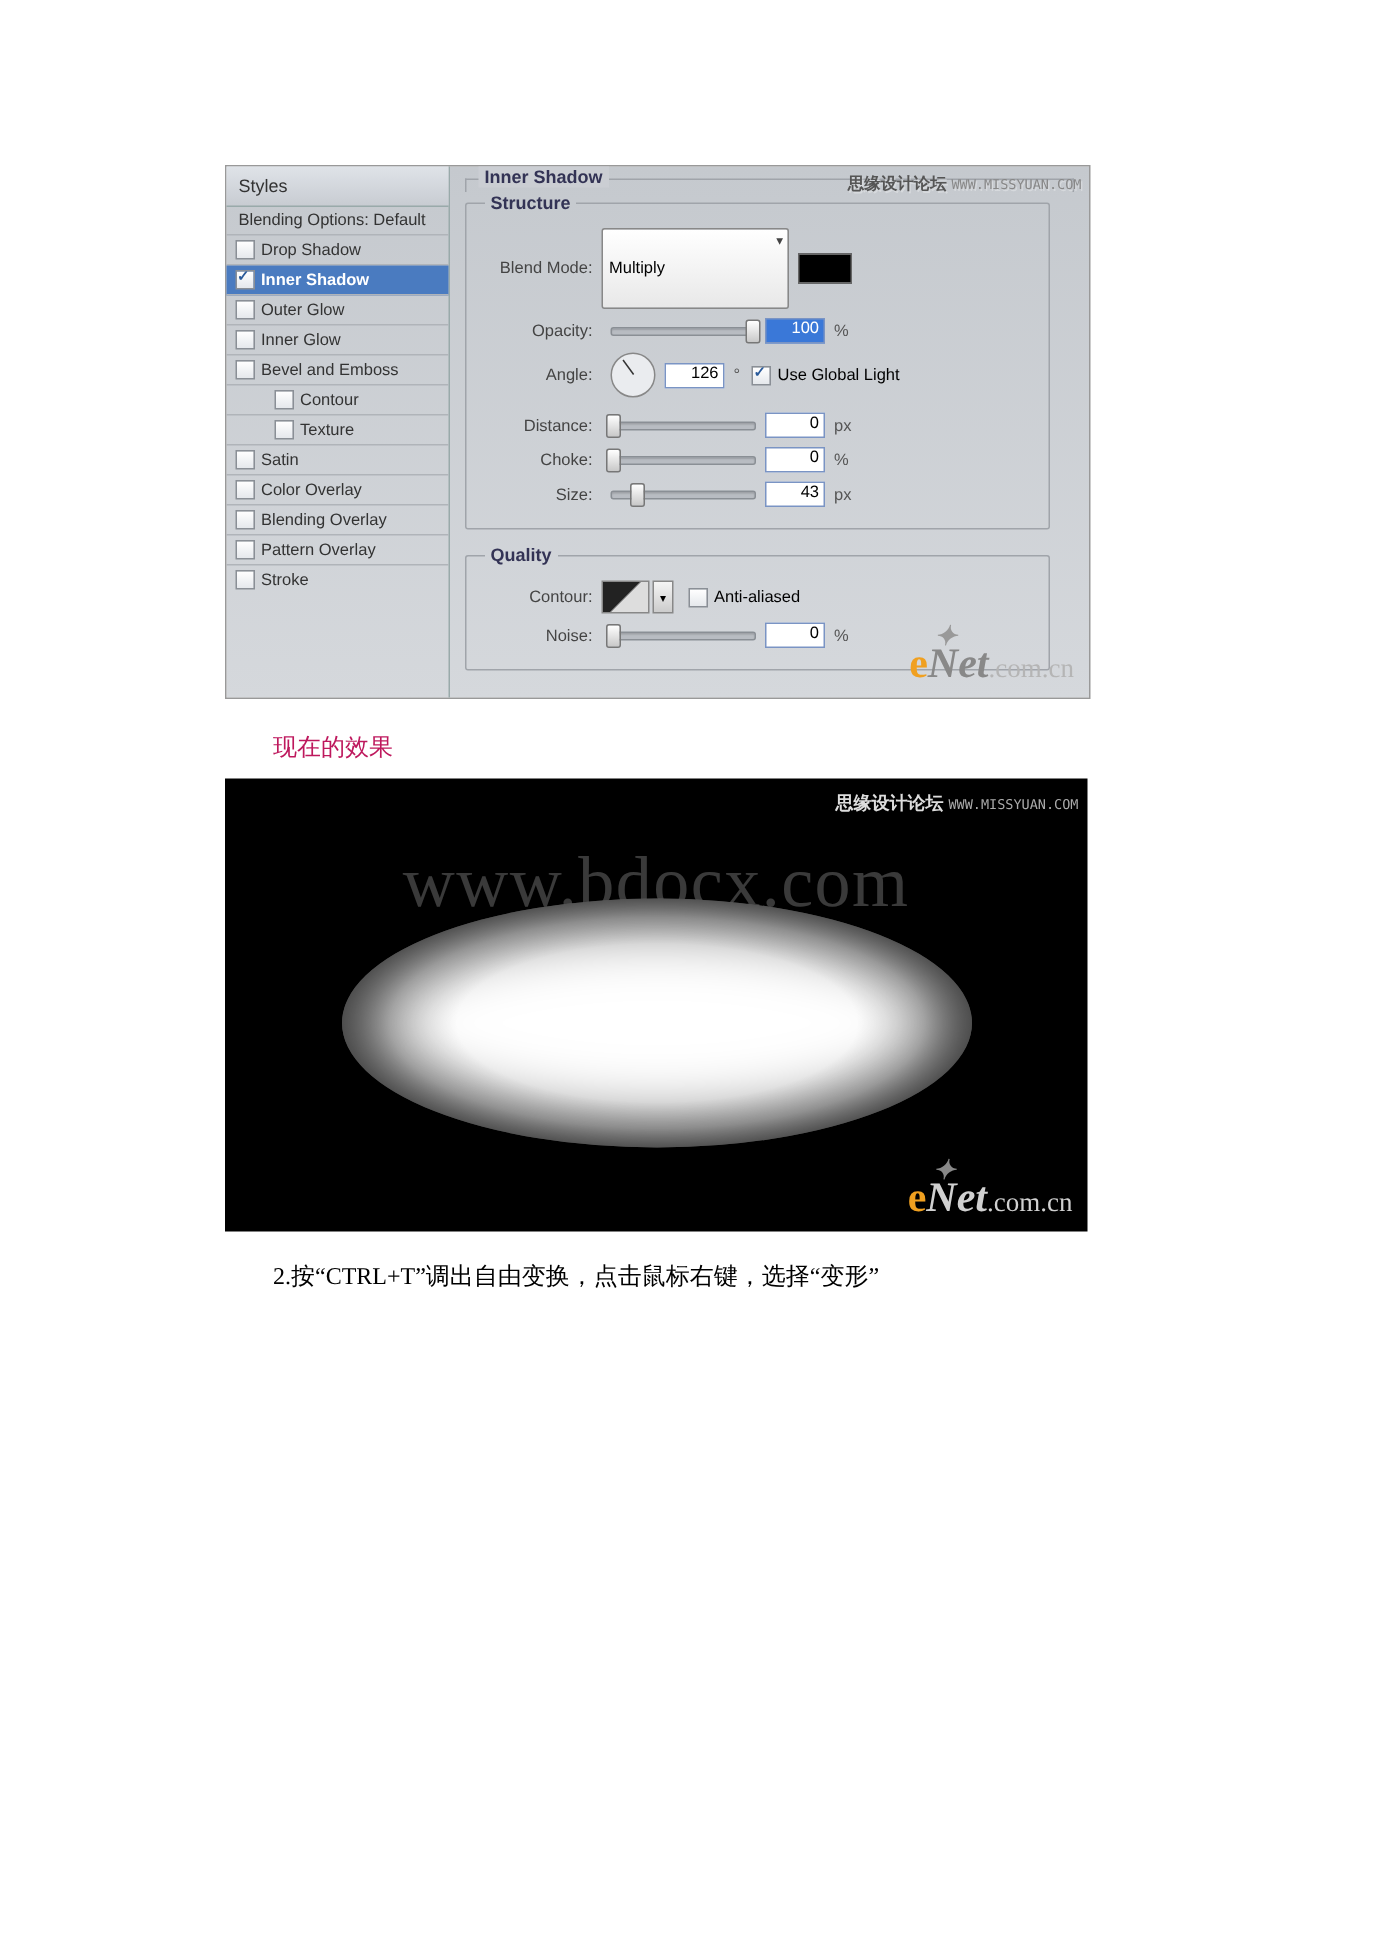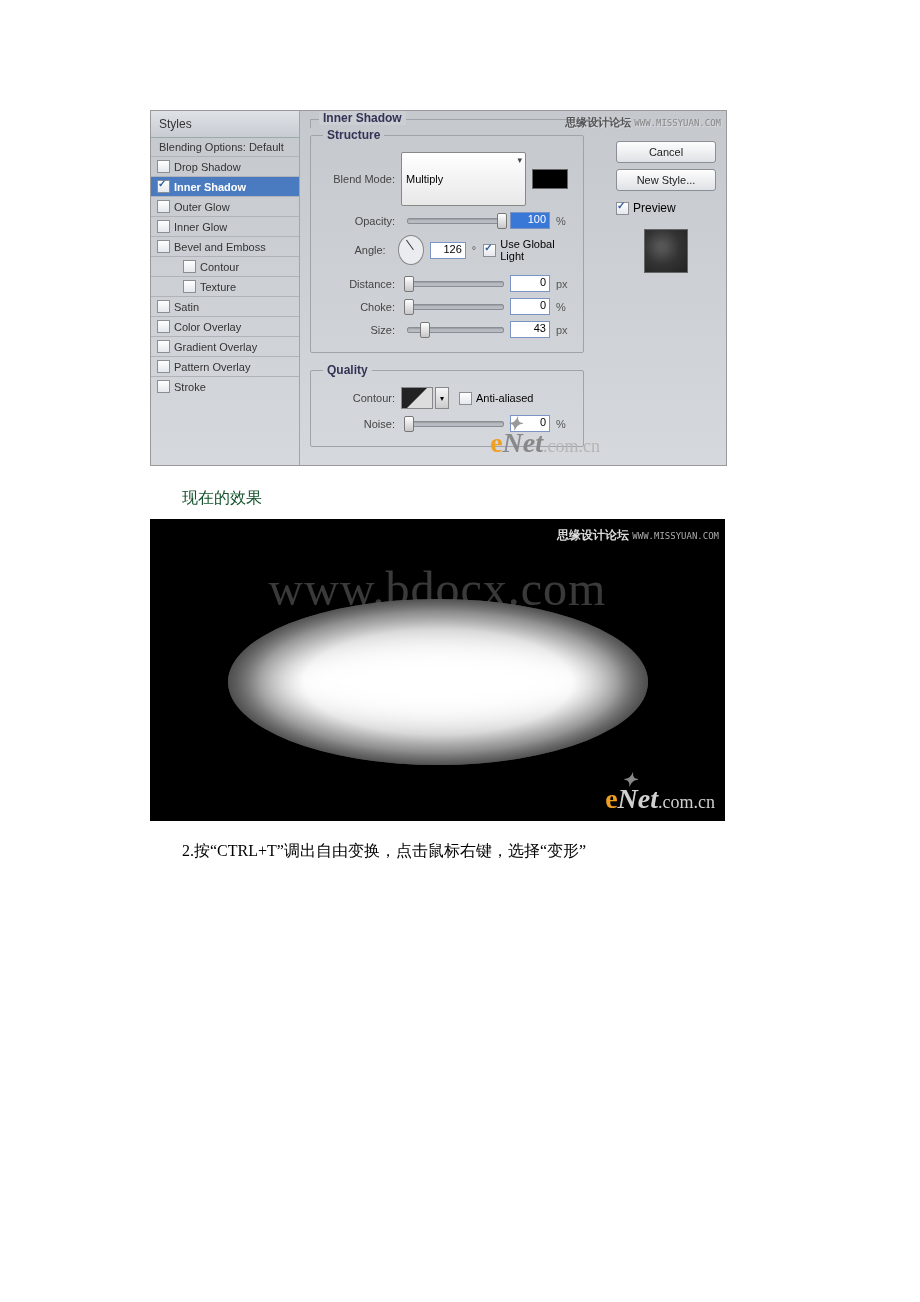--- a/index.html
+++ b/index.html
@@ -270,21 +270,21 @@
   position: absolute;
   right: 78px;
   top: -14px;
   font-size: 18px;
   color: #999;
 }
 
 .caption {
   margin: 22px 0 10px 32px;
   font-size: 16px;
-  color: #14532d;
+  color: #be185d;
   font-family: "SimSun","Microsoft YaHei",serif;
 }
 
 .result-img {
   width: 575px;
   height: 302px;
   background: #000;
   position: relative;
   overflow: hidden;
 }
@@ -378,21 +378,21 @@
         <li>
             <span class="cb"></span>
             <span>Satin</span>
           </li>
         <li>
             <span class="cb"></span>
             <span>Color Overlay</span>
           </li>
         <li>
             <span class="cb"></span>
-            <span>Gradient Overlay</span>
+            <span>Blending Overlay</span>
           </li>
         <li>
             <span class="cb"></span>
             <span>Pattern Overlay</span>
           </li>
         <li style="border-bottom:none;">
             <span class="cb"></span>
             <span>Stroke</span>
           </li>
       </ul>
@@ -484,30 +484,20 @@
           <span class="unit">%</span>
         </div>
       </fieldset>
 
       <div class="enet-logo">
         <span class="butterfly">✦</span>
         <span class="e">e</span><span class="n">Net</span><span class="rest">.com.cn</span>
       </div>
     </div>
 
-    <div class="right-col">
-
-      <div class="btn">Cancel</div>
-      <div class="btn">New Style...</div>
-      <div class="preview-row">
-        <span class="cb checked"></span>
-        <span>Preview</span>
-      </div>
-      <div class="preview-swatch"></div>
-    </div>
   </div>
 
   <div class="caption">现在的效果</div>
 
   <div class="result-img">
     <div class="wm-top">
       <span>思缘设计论坛</span>
       <small>WWW.MISSYUAN.COM</small>
     </div>
     <div class="bigwm">www.bdocx.com</div>

